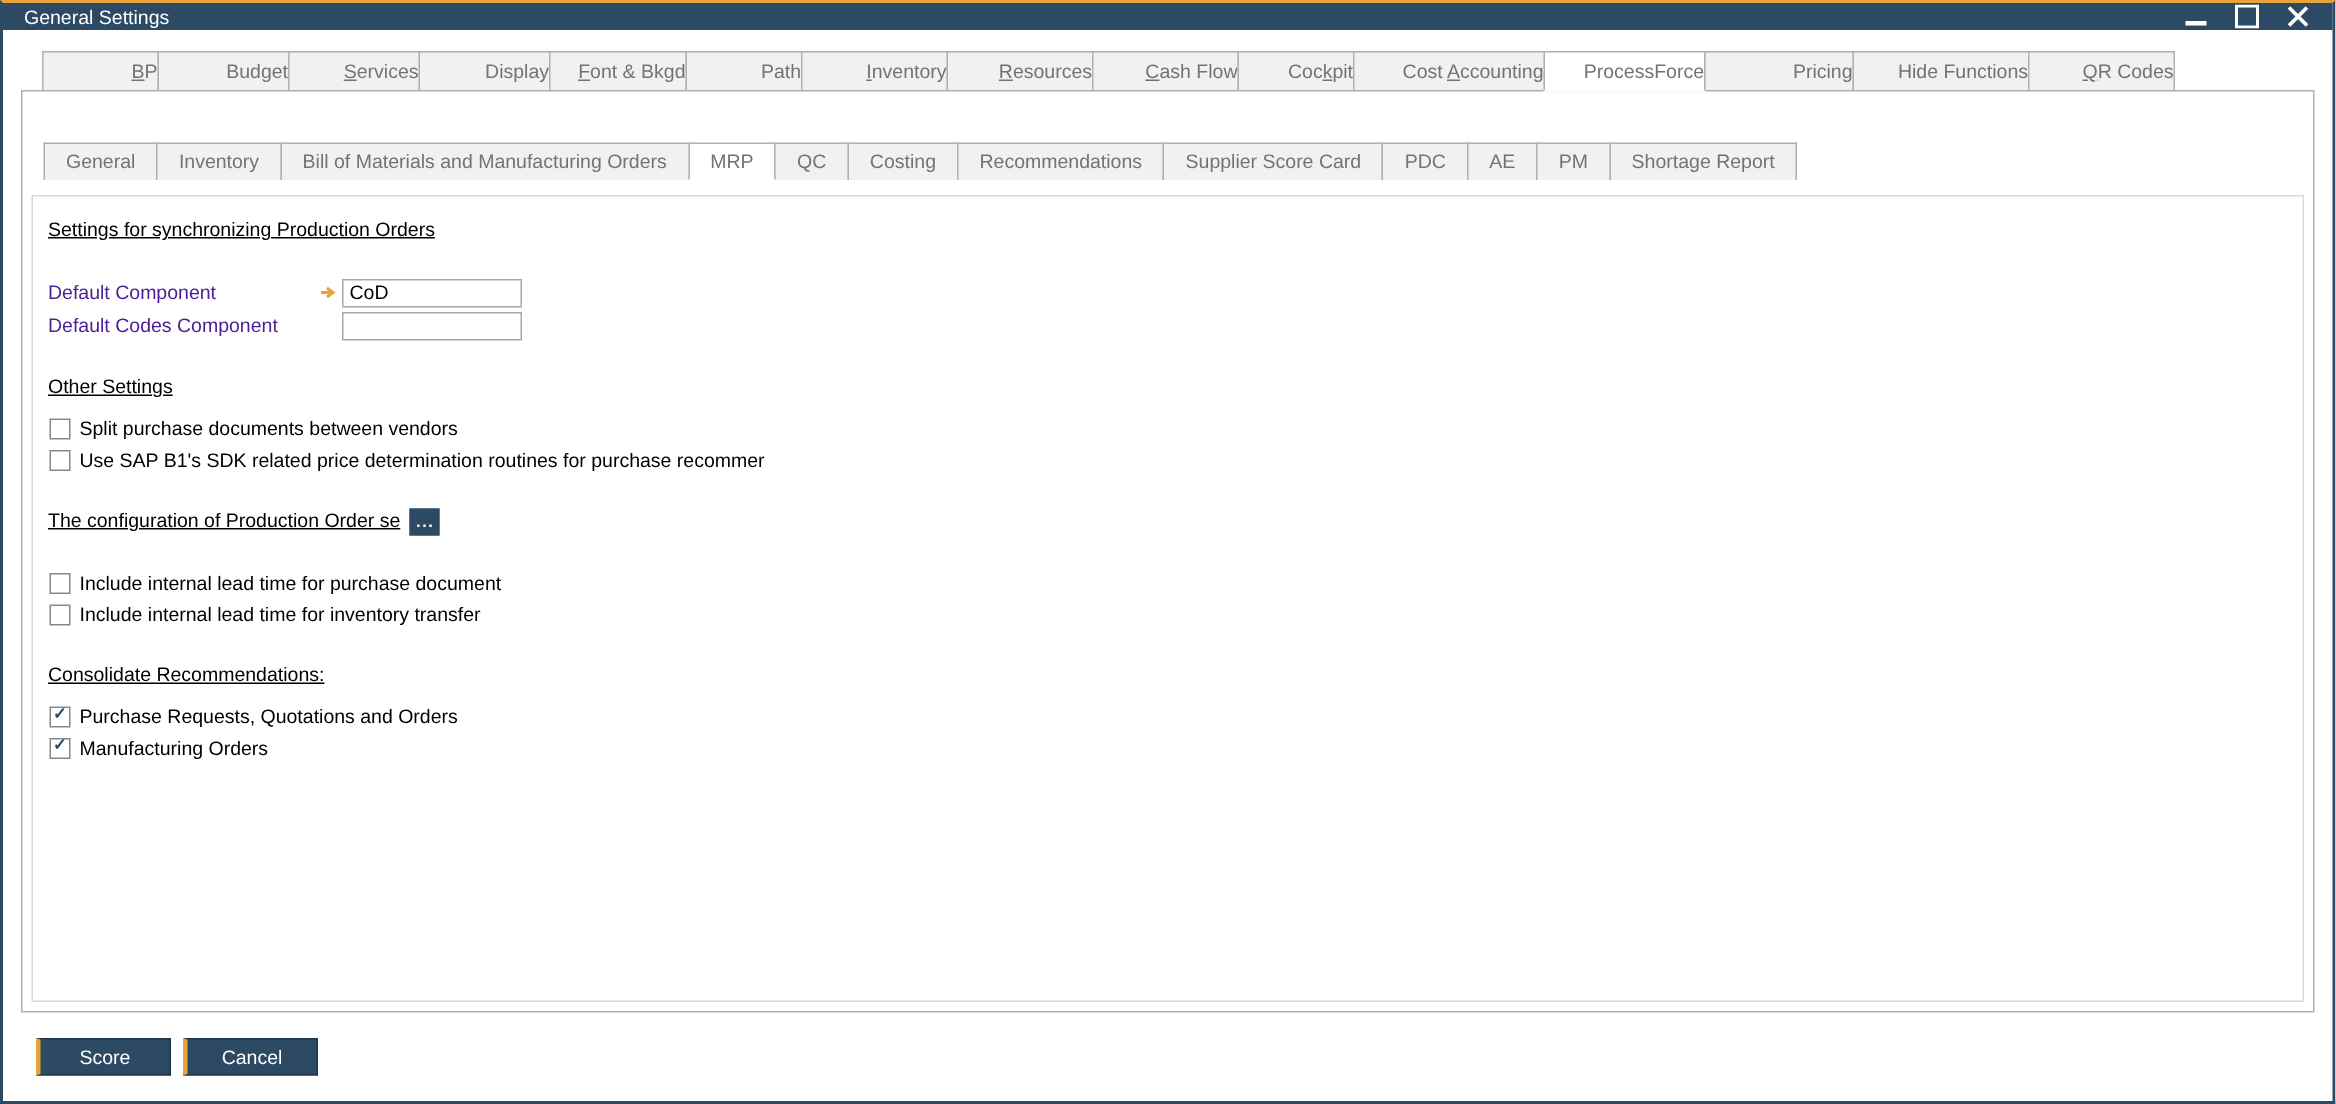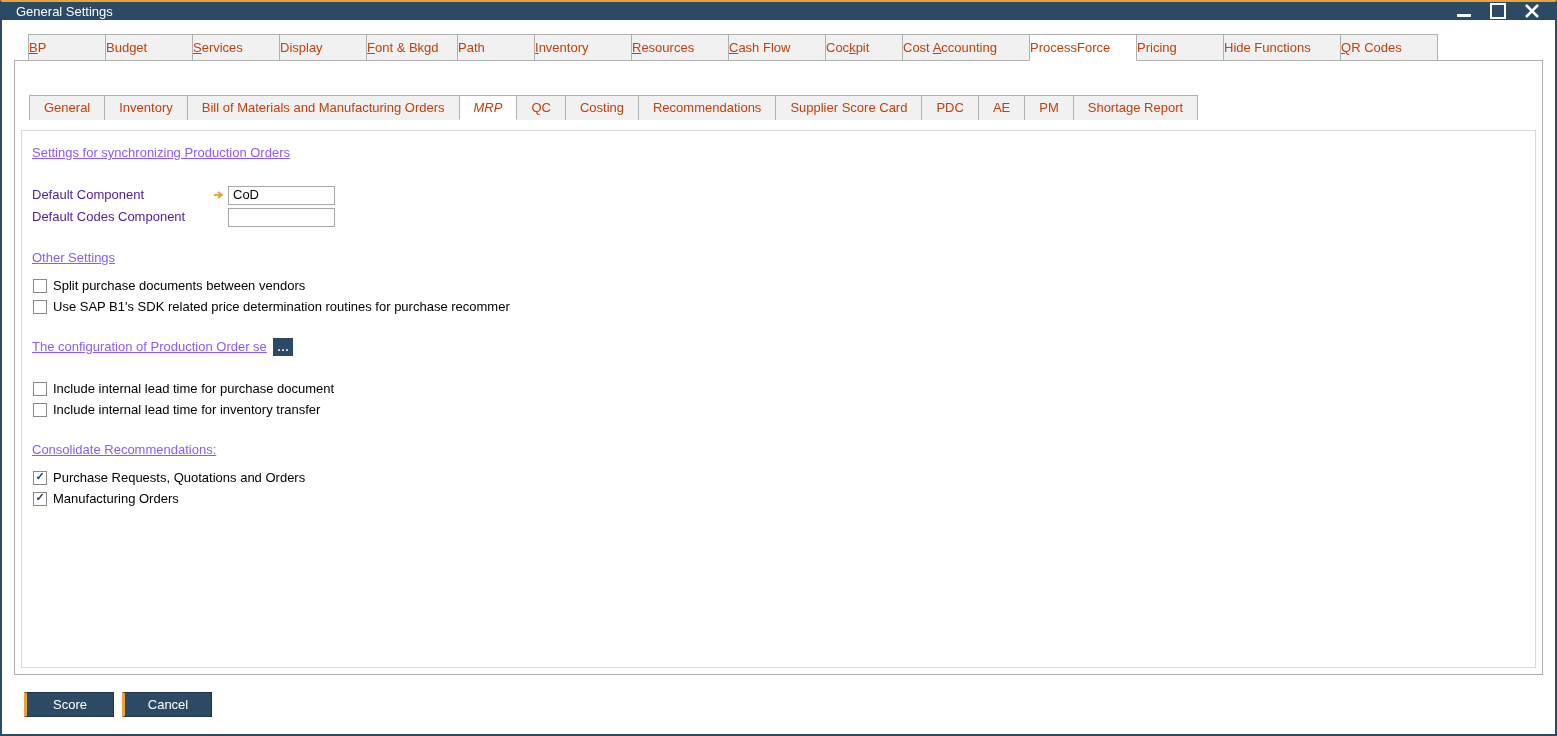--- a/index.html
+++ b/index.html
@@ -6,33 +6,33 @@
   body { background: #e8e8e8; padding: 0; }
   .window { width: 1557px; height: 736px; background: #fff; border: 2px solid #2c4a63; border-top: 2px solid #e8a33d; display: flex; flex-direction: column; }
   .titlebar { height: 38px; background: #2c4a63; color: #fff; display: flex; align-items: center; padding: 0 14px; font-size: 17px; }
   .titlebar-text { flex: 1; }
   .titlebar-buttons { display: flex; gap: 16px; align-items: center; }
   .titlebar-btn { width: 18px; height: 18px; cursor: pointer; display:flex; align-items:center; justify-content:center; }
   .titlebar-btn svg { display:block; }
 
   .content-wrap { flex: 1; padding: 14px 12px 10px 12px; display: flex; flex-direction: column; }
   .tabs-row { display: flex; margin-left: 14px; margin-right: 14px; }
-  .tab { border: 1px solid #b0b0b0; border-bottom: none; background: #f1f1f1; padding: 5px 0; text-align: left; cursor: pointer; color: #c2410c; position: relative; }
+  .tab { border: 1px solid #b0b0b0; border-bottom: none; background: #f1f1f1; padding: 5px 0; text-align: right; cursor: pointer; color: #737373; position: relative; }
   .tab.active { background: #fff; border-bottom: 1px solid #fff; z-index: 3; }
   .tab-underline { text-decoration: underline; }
 
   .secondary-row { margin-left: 14px; margin-right: 14px; display:flex; margin-top:18px;}
   .tab-body-outer { border: 1px solid #b0b0b0; margin-left: 0; margin-right: 0; background: #fff; position: relative; top: -1px; padding: 16px 0 0 0; flex:1; margin-bottom:10px;}
   .tab-body-inner { border: 1px solid #d8d8d8; margin: 10px 6px 6px 6px; padding: 10px 10px; height: 538px; overflow:hidden; }
 
-  .section-title { text-decoration: underline; color: #8b5cf6; margin-top: 4px; margin-bottom: 6px; display:inline-block;}
+  .section-title { text-decoration: underline; color: #000000; margin-top: 4px; margin-bottom: 6px; display:inline-block;}
   .form-row { display: flex; align-items: center; height: 22px; line-height: 22px; }
   .form-label { width: 180px; color: #4c1d95; }
   .link-arrow { width: 14px; height: 14px; margin-right: 2px; display:flex; align-items:center; justify-content:center;}
-  .input-box { border: 1px solid #a8a8a8; height: 19px; width: 107px; padding: 0 4px; font-size: 12px; background:#fff; display:flex; align-items:center;}
+  .input-box { border: 1px solid #a8a8a8; height: 19px; width: 120px; padding: 0 4px; font-size: 12px; background:#fff; display:flex; align-items:center;}
   .checkbox-row { display: flex; align-items: center; height: 21px; gap: 6px; margin-left: 1px;}
   .cb { width: 14px; height: 14px; border: 1px solid #888; background: #fff; display:flex; align-items:center; justify-content:center; cursor:pointer; flex-shrink:0;}
   .cb.checked::after { content: "✓"; font-size: 11px; color: #2c4a63; font-weight:bold; line-height:1; position:relative; top:-1px;}
   .more-btn { display:inline-flex; align-items:center; justify-content:center; width:20px; height:18px; background:#2c4a63; color:#fff; font-weight:bold; letter-spacing:1px; border:1px solid #2c4a63; margin-left:3px; cursor:pointer; font-size:11px;}
   .spacer { height: 18px; }
   .spacer-sm { height: 4px; }
 
   .buttons-row { display:flex; gap:8px; padding: 6px 10px 10px 10px;}
   .btn { background: #2c4a63; color: #fff; border:1px solid #1f3547; border-left:3px solid #e8a33d; padding: 4px 0; width:90px; text-align:center; cursor:pointer; font-size:13px;}
 </style>
@@ -70,32 +70,32 @@
         <div class="tab" style="width: 88px; margin-left: -1px;"><span class="tab-underline">S</span>ervices</div>
         <div class="tab" style="width: 88px; margin-left: -1px;">Display</div>
         <div class="tab" style="width: 92px; margin-left: -1px;"><span class="tab-underline">F</span>ont &amp; Bkgd</div>
         <div class="tab" style="width: 78px; margin-left: -1px;">Path</div>
         <div class="tab" style="width: 98px; margin-left: -1px;"><span class="tab-underline">I</span>nventory</div>
         <div class="tab" style="width: 98px; margin-left: -1px;"><span class="tab-underline">R</span>esources</div>
         <div class="tab" style="width: 98px; margin-left: -1px;"><span class="tab-underline">C</span>ash Flow</div>
         <div class="tab" style="width: 78px; margin-left: -1px;">Coc<span class="tab-underline">k</span>pit</div>
         <div class="tab" style="width: 128px; margin-left: -1px;">Cost <span class="tab-underline">A</span>ccounting</div>
         <div class="tab active" style="width: 108px; margin-left: -1px;">ProcessForce</div>
-        <div class="tab" style="width: 88px; margin-left: -1px;">Pricing</div>
+        <div class="tab" style="width: 100px; margin-left: -1px;">Pricing</div>
         <div class="tab" style="width: 118px; margin-left: -1px;">Hide Functions</div>
         <div class="tab" style="width: 98px; margin-left: -1px;"><span class="tab-underline">Q</span>R Codes</div>
       </div>
 
     <div class="tab-body-outer">
 
       <div class="secondary-row" id="secondary-tabs">
           <div class="tab" style="padding: 4px 14px;">General</div>
           <div class="tab" style="padding: 4px 14px; margin-left: -1px;">Inventory</div>
           <div class="tab" style="padding: 4px 14px; margin-left: -1px;">Bill of Materials and Manufacturing Orders</div>
-          <div class="tab active" style="padding: 4px 14px; margin-left: -1px; font-style: italic;">MRP</div>
+          <div class="tab active" style="padding: 4px 14px; margin-left: -1px;">MRP</div>
           <div class="tab" style="padding: 4px 14px; margin-left: -1px;">QC</div>
           <div class="tab" style="padding: 4px 14px; margin-left: -1px;">Costing</div>
           <div class="tab" style="padding: 4px 14px; margin-left: -1px;">Recommendations</div>
           <div class="tab" style="padding: 4px 14px; margin-left: -1px;">Supplier Score Card</div>
           <div class="tab" style="padding: 4px 14px; margin-left: -1px;">PDC</div>
           <div class="tab" style="padding: 4px 14px; margin-left: -1px;">AE</div>
           <div class="tab" style="padding: 4px 14px; margin-left: -1px;">PM</div>
           <div class="tab" style="padding: 4px 14px; margin-left: -1px;">Shortage Report</div>
         </div>
 

